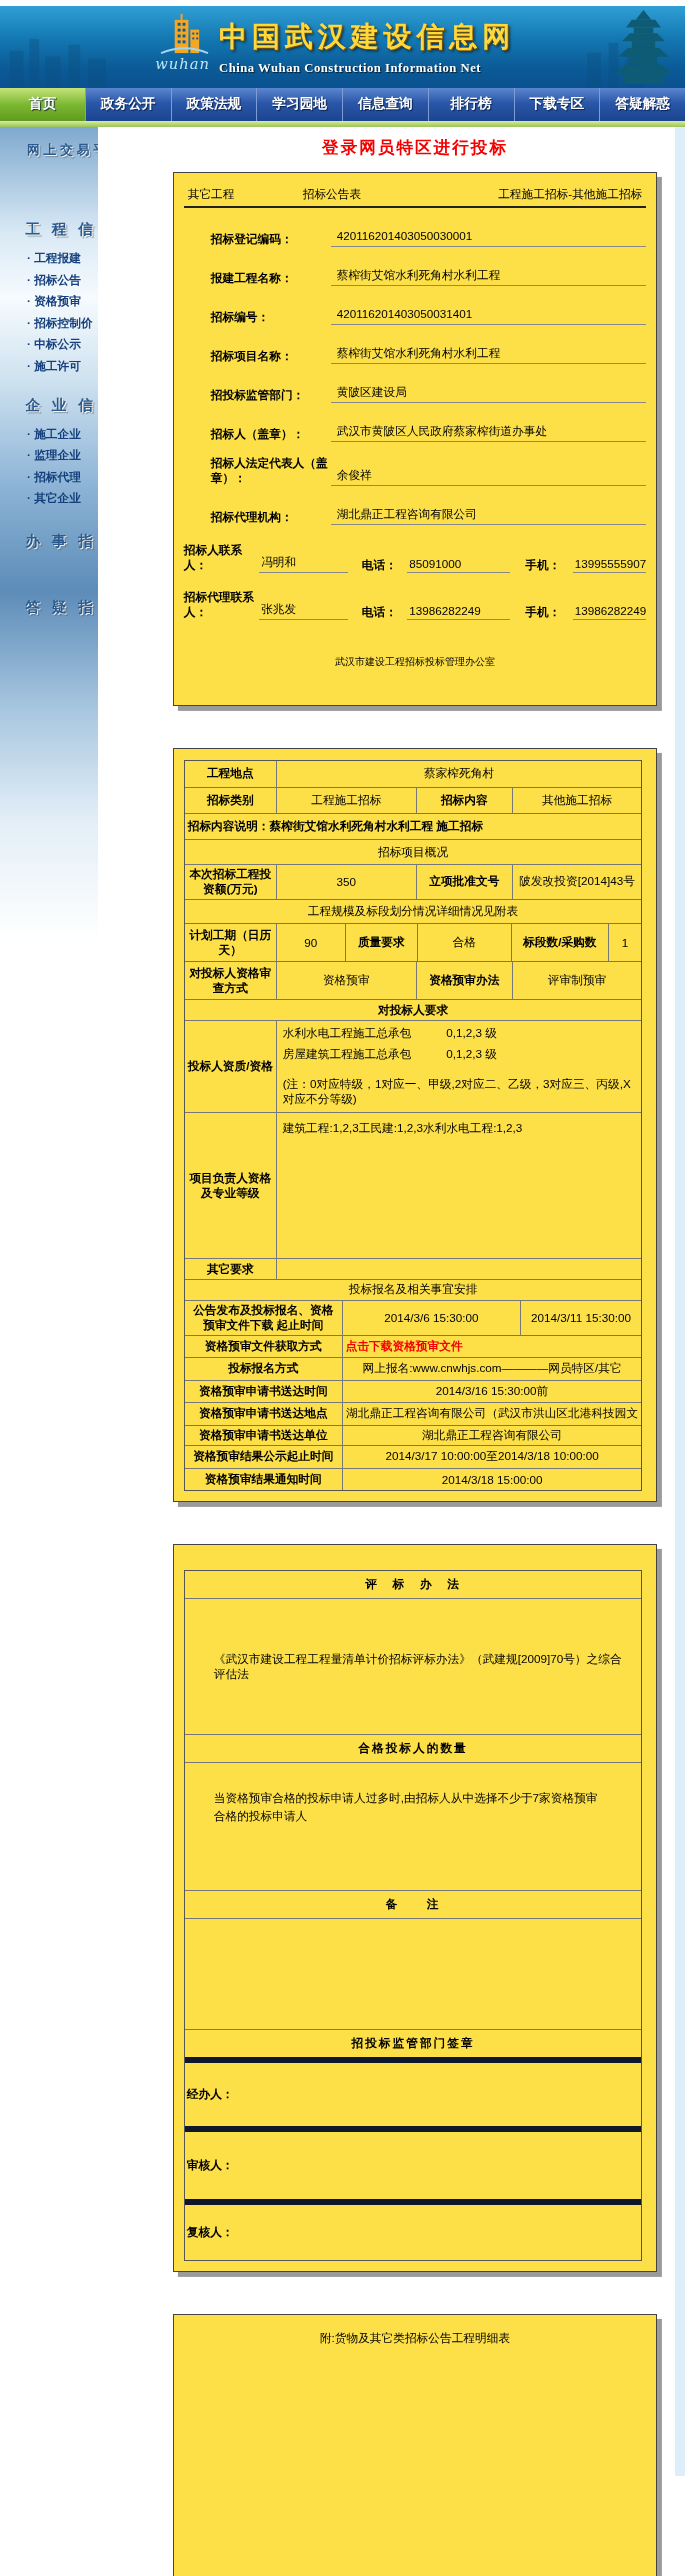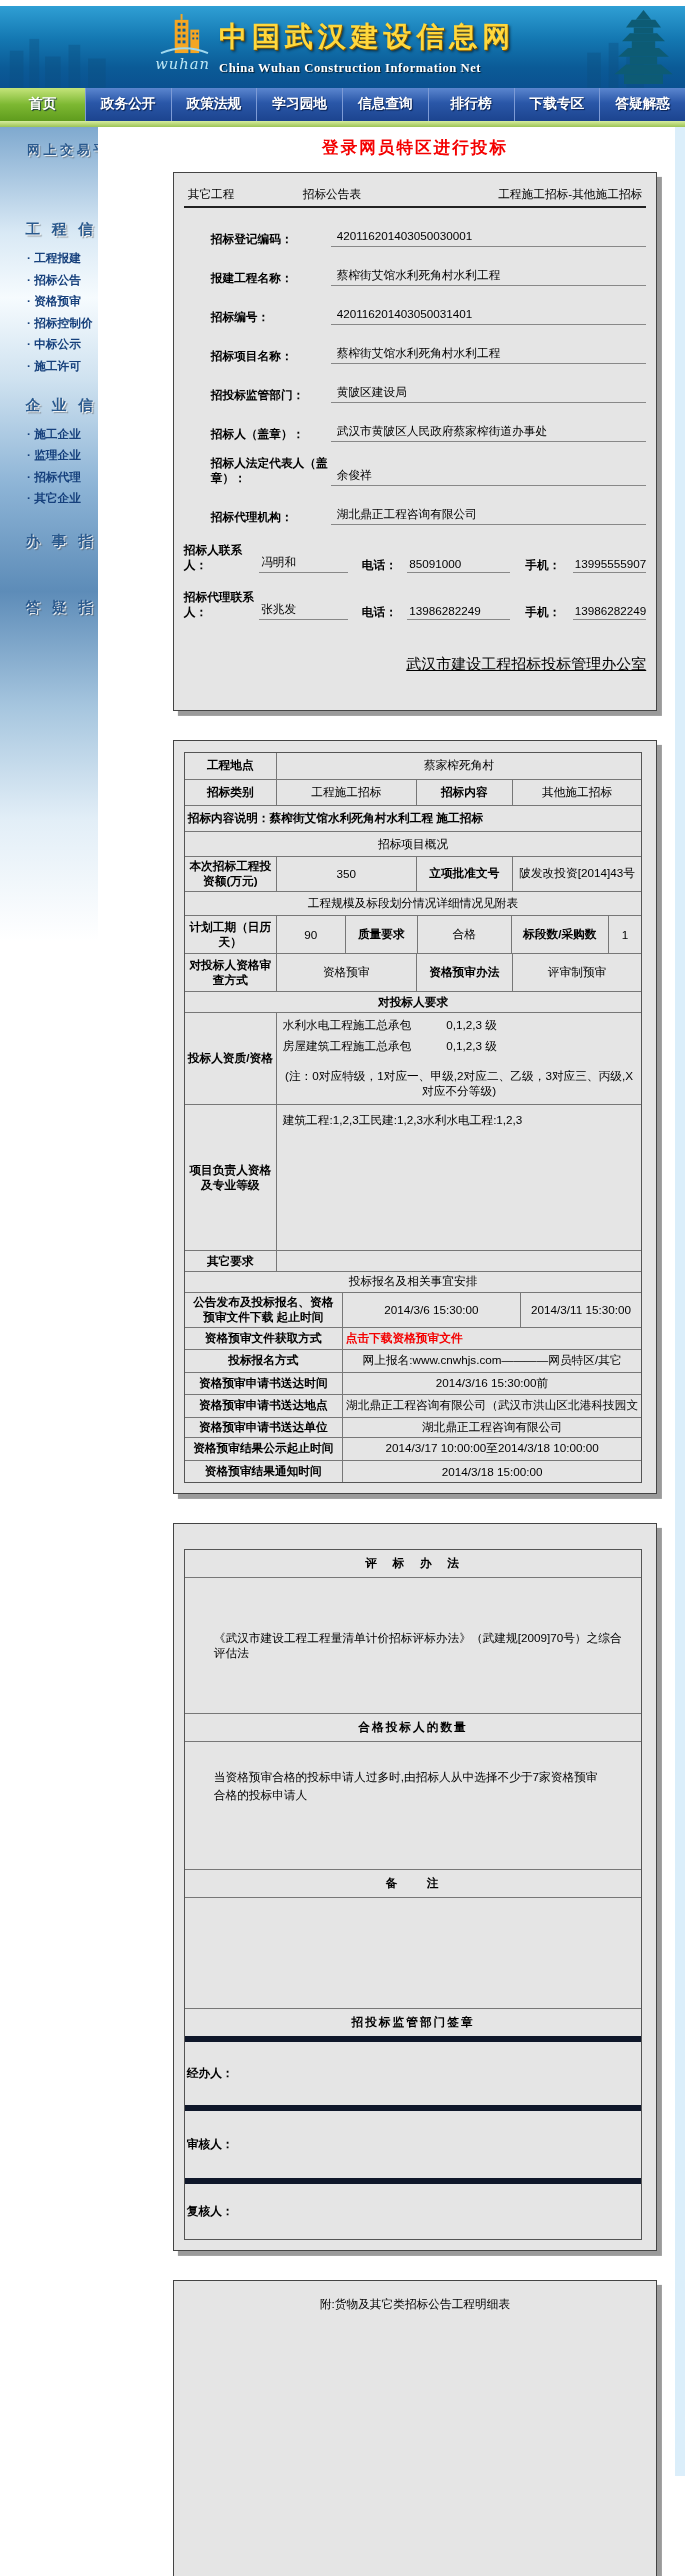--- a/index.html
+++ b/index.html
@@ -43,61 +43,61 @@
   .side-list{margin-top:7.8px;}
   .side-item{font-size:11.7px;font-weight:bold;color:#16407c;line-height:21.5px;
     padding-left:27px;white-space:nowrap;cursor:pointer;}
   .side-item::before{content:"· ";}
 
   .main{flex:1;box-sizing:border-box;padding-left:75px;background:#fff;}
   .inner{width:484px;}
   .red-title{color:#f40000;font-weight:bold;font-size:16.6px;text-align:center;
     letter-spacing:2px;margin:9.8px 0 13.7px;cursor:pointer;}
 
-  .panel{background:#e5e5e5;border:1px solid #444;box-shadow:4.9px 4.9px 0 #9a9a9a;
-    margin-bottom:29px;box-sizing:border-box;}
+  .panel{background:#fde047;border:1px solid #444;box-shadow:4.9px 4.9px 0 #9a9a9a;
+    margin-bottom:42px;box-sizing:border-box;}
 
   
   .p1{padding:11.7px 9.8px 15.7px;}
   .corner{display:flex;font-size:11.7px;border-bottom:2px solid #222;padding:2px 3.9px 3.9px;}
   .corner-l{width:115px;}
   .corner-c{width:166px;text-align:left;}
   .corner-sp{flex:1;}
   .p1-title{text-align:center;font-weight:bold;font-size:13.7px;margin:25.4px 0 5.9px;}
   .field{display:flex;align-items:flex-end;margin-top:13.7px;font-size:11.7px;min-height:25.4px;}
   .f-label{width:147px;padding-left:27px;font-weight:bold;box-sizing:border-box;}
   .f-value{flex:1;border-bottom:1px solid #888;padding:0 2px 2px 5.9px;min-height:14.7px;}
   .contact{display:flex;align-items:flex-end;margin-top:17.6px;font-size:11.7px;}
   .c-label{width:78px;font-weight:bold;}
   .c-name{width:90px;border-bottom:1px solid #888;padding:0 0 2px 2px;}
   .c-pl{width:47px;font-weight:bold;padding-left:13.7px;box-sizing:content-box;}
   .c-phone{width:104px;border-bottom:1px solid #888;padding:0 0 2px 2px;}
   .c-ml{width:49px;font-weight:bold;padding-left:15.7px;}
   .c-mobile{flex:1;border-bottom:1px solid #888;padding:0 0 2px 2px;}
-  .office{text-align:right;font-size:15px;margin:35px 0 19.6px;text-decoration:underline;}
+  .office{text-align:center;font-size:10px;margin:35px 0 19.6px;}
 
   
   .p2{padding:11.7px 13.7px 9.8px 9.8px;}
   .tbl{border:1px solid #555;font-size:11.7px;}
   .row{display:flex;border-top:1px solid #777;}
   .row:first-child{border-top:none;justify-content:center;}
   .cell{border-left:1px solid #777;display:flex;align-items:center;justify-content:center;
     text-align:center;padding:2px 2.9px;box-sizing:border-box;}
   .cell:first-child{border-left:none;}
   .lbl{font-weight:bold;}
   .la{justify-content:flex-start;text-align:left;}
   .full{flex:1;}
   .w1{width:91px;flex:none;}.w2{width:140px;flex:none;}.w3{width:96px;flex:none;}.w4{flex:1;}
   .s1{width:91px;flex:none;}.s2{width:69px;flex:none;}.s3{width:72px;flex:none;}
   .s4{width:94px;flex:none;}.s5{width:97px;flex:none;}.s6{flex:1;}
   .wl{width:157px;flex:none;}.wm{width:178px;flex:none;}.wv{flex:1;}
   .h26{min-height:25.4px;}.h24{min-height:23.5px;}.h34{min-height:33px;}.h38{min-height:37px;}
   .h20{min-height:19.6px;}.h22{min-height:21.5px;}
   .mlcell{flex-direction:column;align-items:flex-start;justify-content:flex-start;
-    padding:4.9px 5.9px;min-height:69px;text-align:center;}
+    padding:4.9px 5.9px;min-height:69px;}
   .mlcell .ln2{margin-top:5.9px;}
   .mlcell .note{margin-top:15.7px;}
   .tallcell{flex-direction:row;align-items:flex-start;justify-content:flex-start;
     padding:7.8px 5.9px;min-height:145px;}
   .tallcell div{margin-bottom:21.5px;}
   .red-link{color:#f40000;font-weight:bold;cursor:pointer;}
 
   .p3{padding:25.4px 13.7px 9.8px 9.8px;}
   .hrow{display:flex;align-items:center;justify-content:center;font-weight:bold;
     min-height:27px;border-top:1px solid #777;letter-spacing:2px;}

